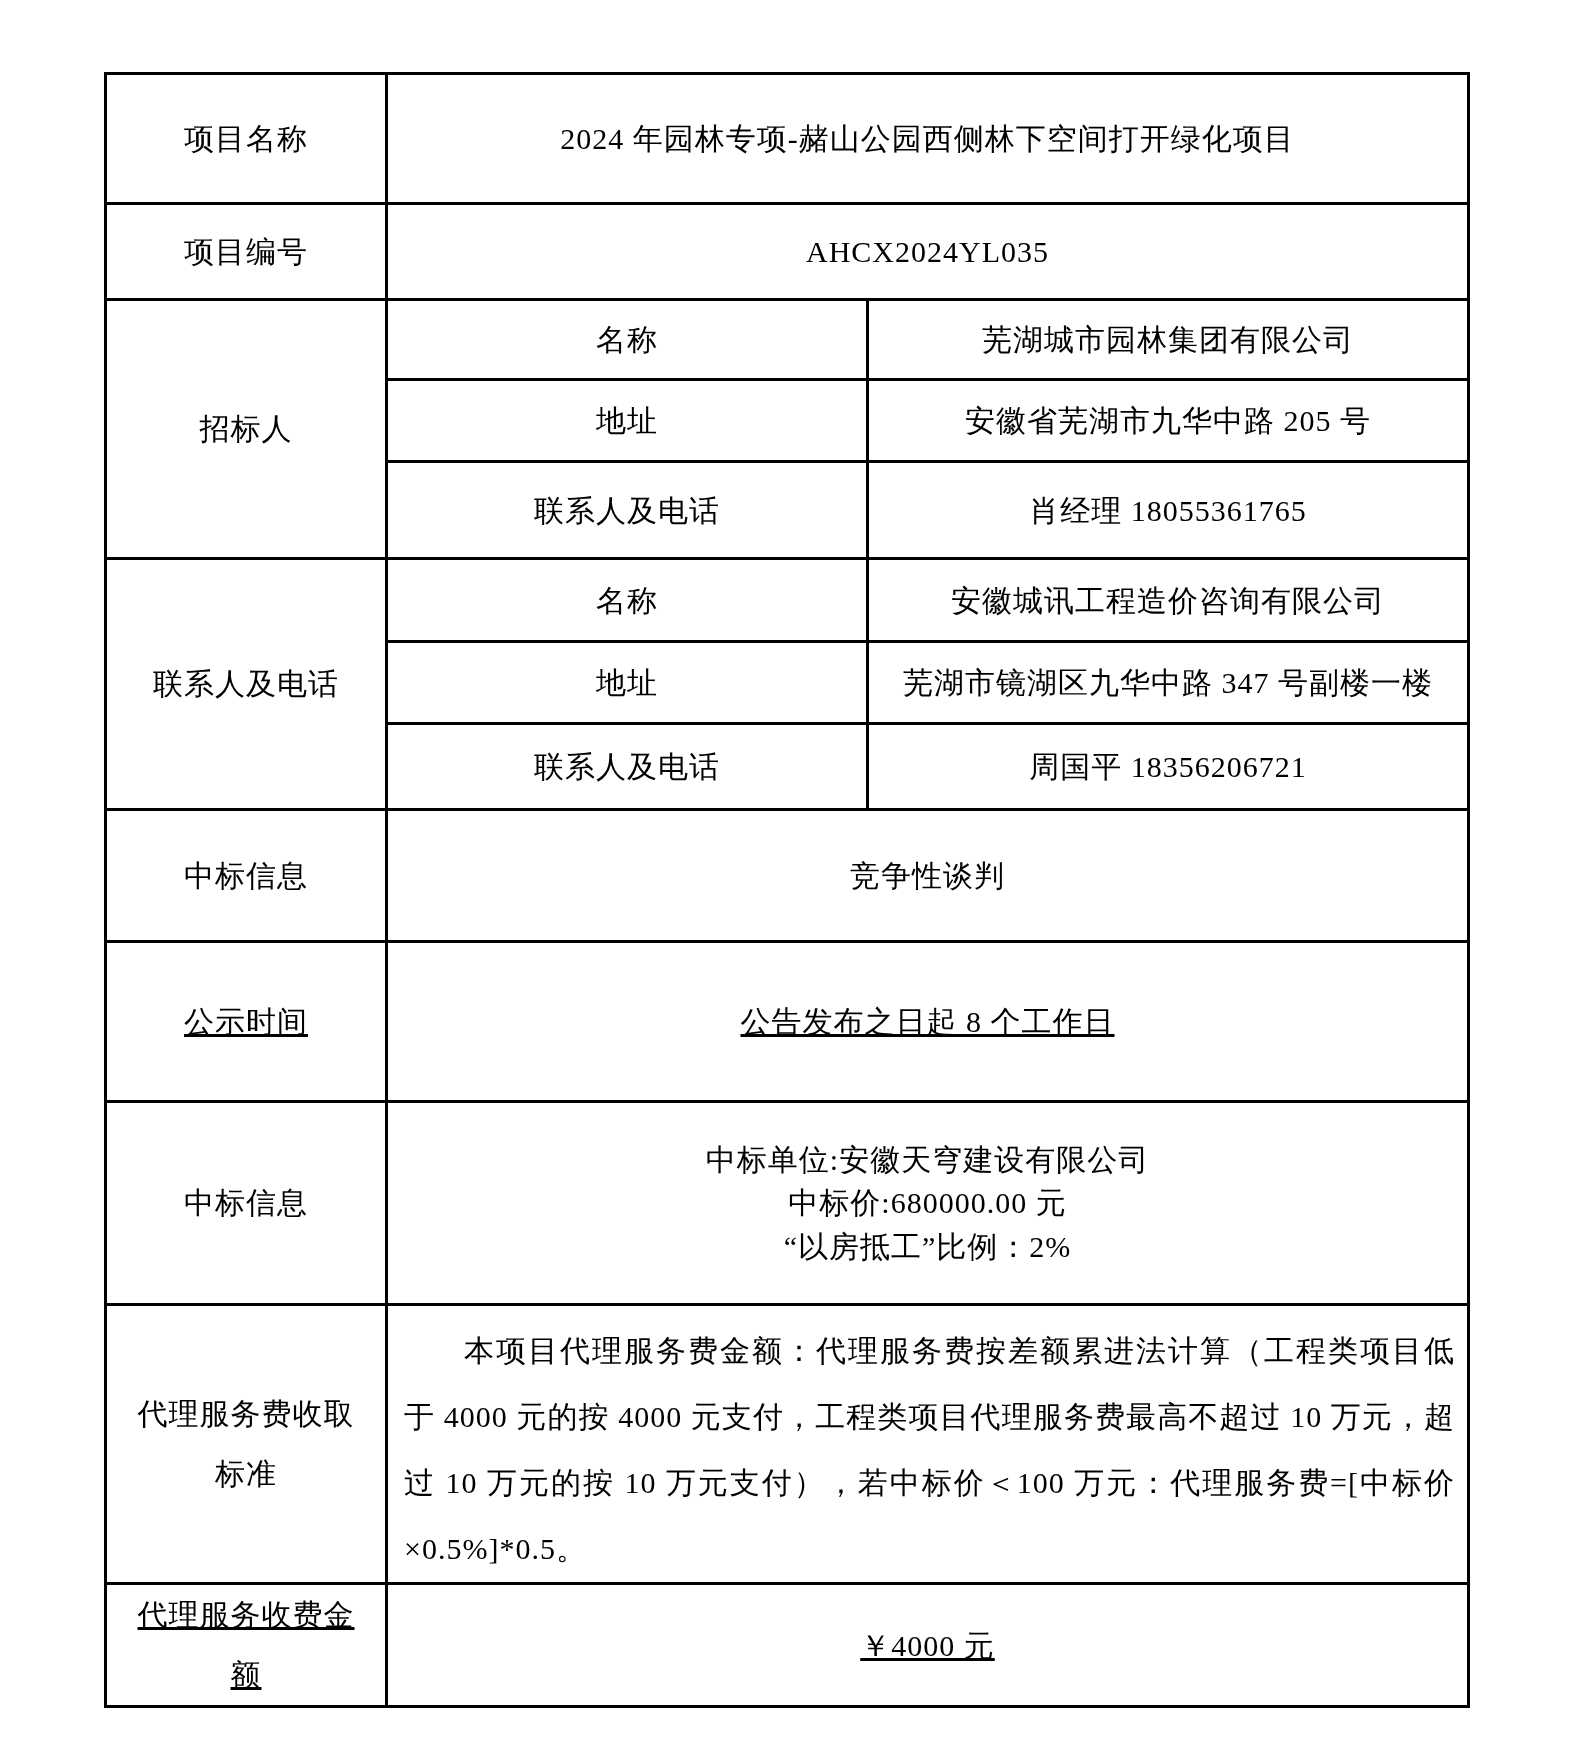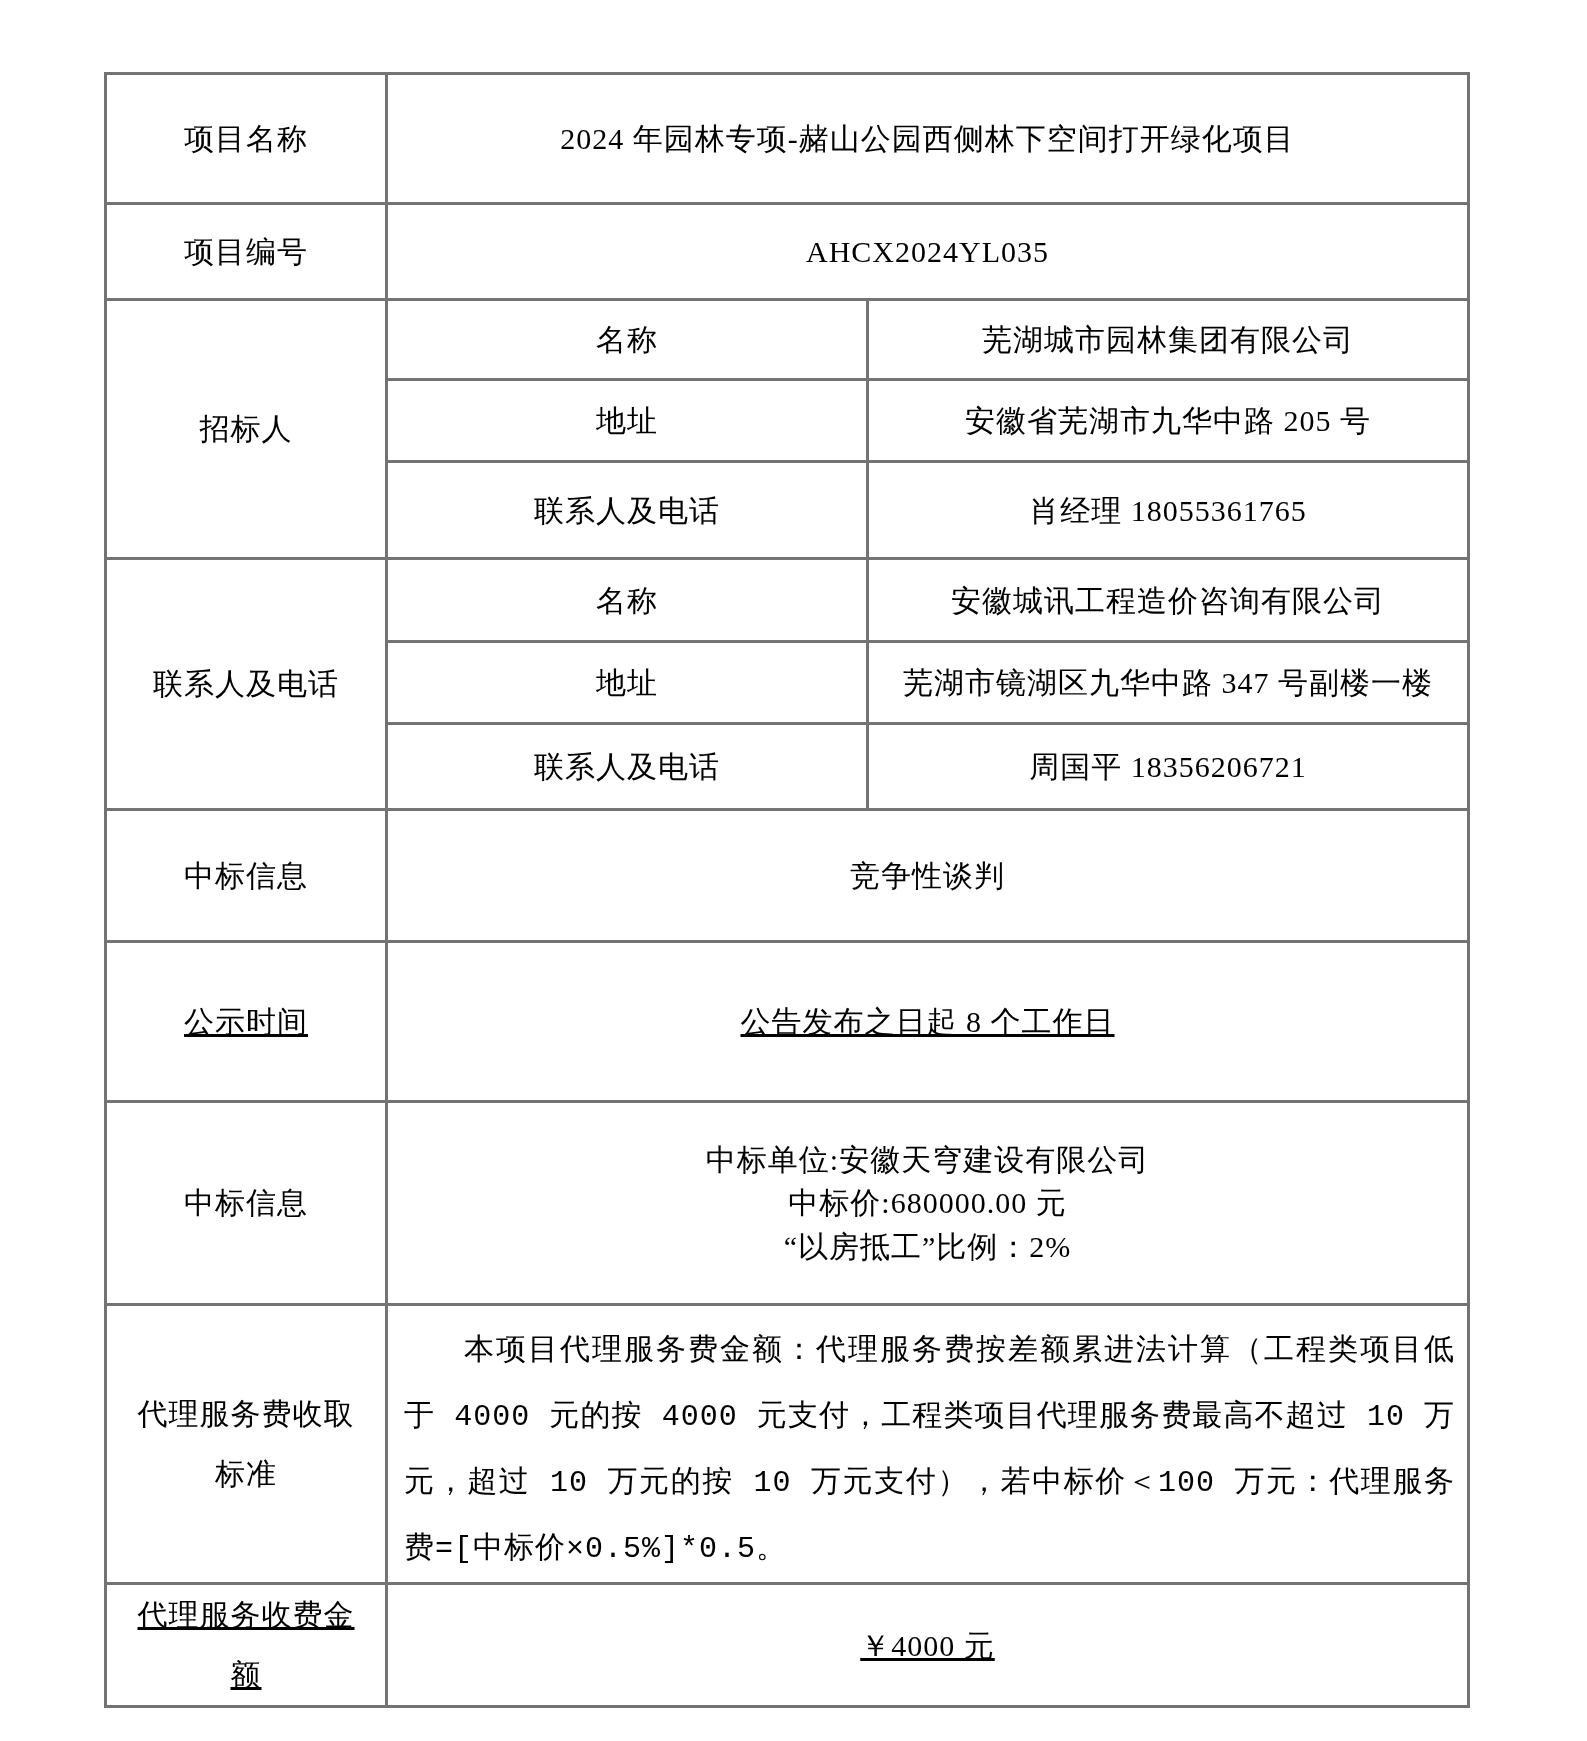--- a/index.html
+++ b/index.html
@@ -18,21 +18,21 @@
   }
   table.doc {
     position: absolute;
     left: 104px;
     top: 72px;
     width: 1363px;
     border-collapse: collapse;
     table-layout: fixed;
   }
   table.doc td {
-    border: 3px solid #737373;
+    border: 3px solid #000000;
     font-size: 30px;
     letter-spacing: 1px;
     line-height: 1.5;
     text-align: center;
     vertical-align: middle;
     padding: 0 2px;
     overflow: hidden;
   }
   
   table.doc td.lab {
@@ -45,21 +45,20 @@
     margin-left: 36px;
   }
   
   table.doc td.fee {
     text-align: justify;
     text-justify: inter-ideograph;
     vertical-align: top;
     padding: 12px 12px 0 16px;
     text-indent: 2em;
     line-height: 2.2;
-    font-family: Liberation Mono, monospace;
   }
   tr.r1  { height: 130px; }
   tr.r2  { height: 96px;  }
   tr.r3  { height: 80px;  }
   tr.r4  { height: 82px;  }
   tr.r5  { height: 97px;  }
   tr.r6  { height: 83px;  }
   tr.r7  { height: 82px;  }
   tr.r8  { height: 86px;  }
   tr.r9  { height: 132px; }

